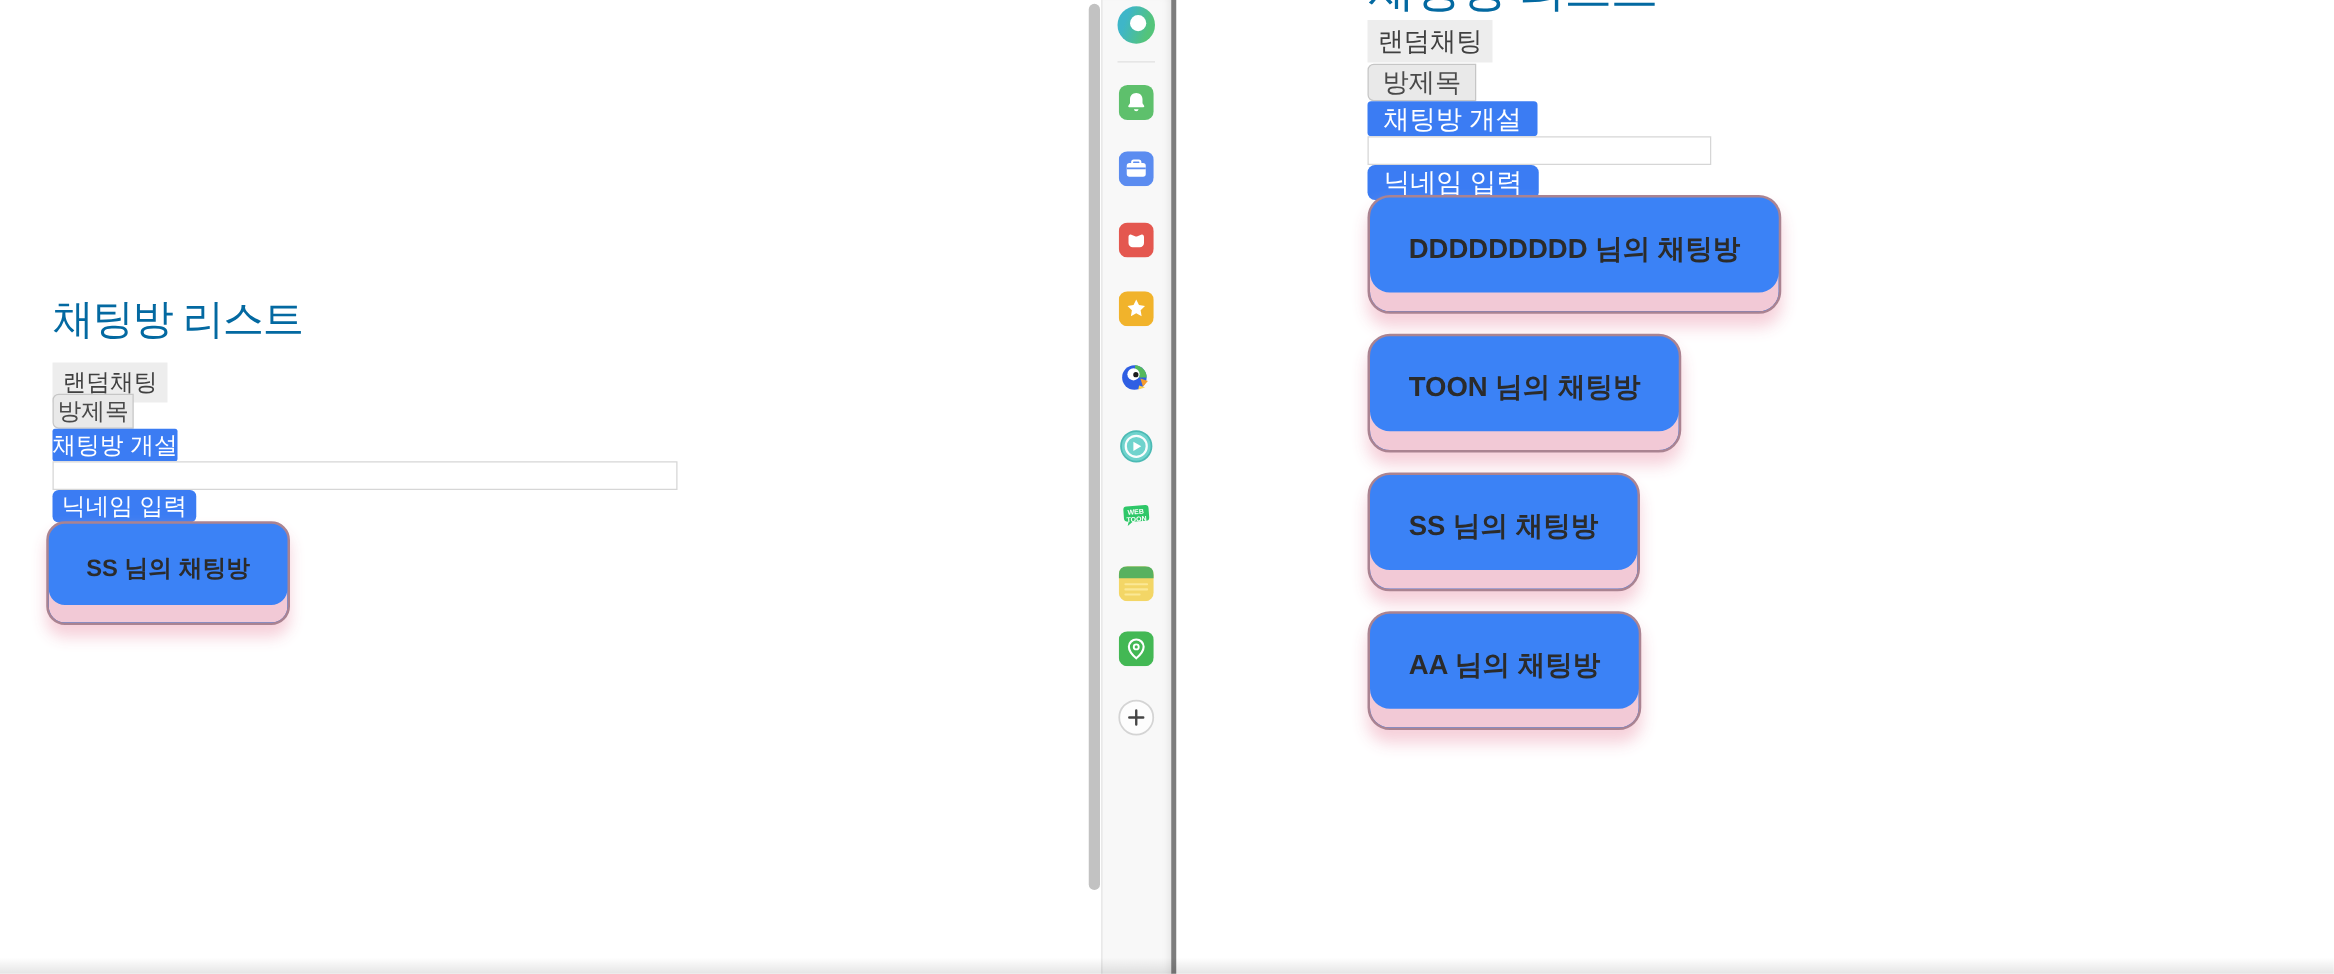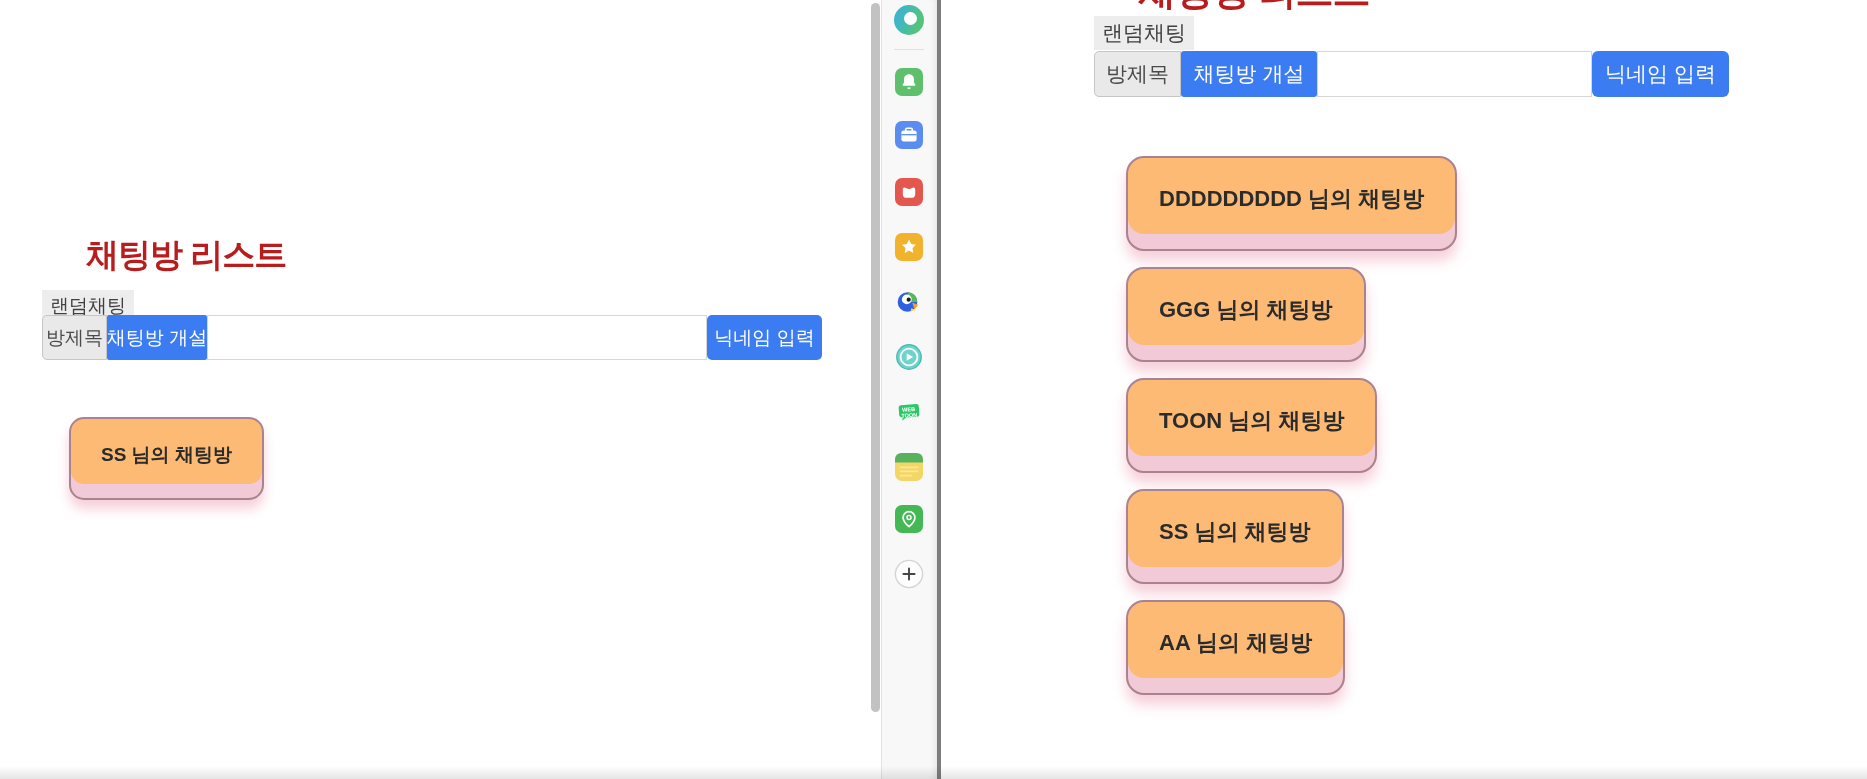--- a/index.html
+++ b/index.html
@@ -5,32 +5,32 @@
   html,body{margin:0;padding:0;}
   body{
     width:1867px;height:779px;overflow:hidden;background:#fff;position:relative;
     font-family:"Liberation Sans","DejaVu Sans",sans-serif;
     -webkit-font-smoothing:antialiased;
   }
   .window{position:absolute;top:0;height:779px;overflow:hidden;background:#fff;}
   #left-window{left:0;width:871px;}
   #right-window{left:941px;width:926px;}
 
-  .page-title{position:absolute;font-size:33px;font-weight:700;color:#b91c1c;letter-spacing:-1px;white-space:nowrap;margin-left:44px;}
+  .page-title{position:absolute;font-size:33px;font-weight:400;color:#0369a1;letter-spacing:-1px;white-space:nowrap;}
   #left-window .page-title{left:42px;top:233px;}
   #right-window .page-title{left:153px;top:-34px;font-size:38px;}
 
   .chip{
     position:absolute;display:inline-block;background:#ededed;color:#404040;
     padding:3px 8px;white-space:nowrap;
   }
   #left-window .chip{left:42px;top:290px;font-size:19px;}
   #right-window .chip{left:153px;top:16px;font-size:21px;}
 
-  .form-row{position:absolute;display:flex;align-items:stretch;}
+  .form-row{position:absolute;display:flex;align-items:stretch;flex-direction:column;}
   #left-window .form-row{left:42px;top:315px;height:45px;}
   #right-window .form-row{left:153px;top:51px;height:46px;}
 
   .field-label{
     background:#e9e9e9;border:1px solid #c6c6c6;color:#4a4a4a;
     display:flex;align-items:center;justify-content:center;
     border-radius:5px 0 0 5px;box-sizing:border-box;white-space:nowrap;
   }
   .btn-blue{
     background:#3b7cf3;color:#fff;border:none;display:flex;align-items:center;justify-content:center;
@@ -48,24 +48,23 @@
   #right-window .btn-create{width:136px;font-size:21px;border-radius:3px;}
   #right-window .text-input{width:275px;}
   #right-window .btn-nick{width:137px;font-size:21px;border-radius:6px;}
 
   .room-list{position:absolute;}
   #left-window .room-list{left:37px;top:417px;}
   #right-window .room-list{left:153px;top:156px;display:flex;flex-direction:column;align-items:flex-start;}
 
   .room-btn{
     display:inline-flex;align-items:center;justify-content:center;
-    background:#fdba74;border:2px solid #aa8391;color:#2b2b2b;font-weight:700;
+    background:#3b82f6;border:2px solid #aa8391;color:#2b2b2b;font-weight:700;
     cursor:pointer;white-space:nowrap;
     font-family:"Liberation Sans","DejaVu Sans",sans-serif;
-    margin-left:32px;
   }
   #left-window .room-btn{
     height:83px;padding:0 30px 7px 30px;font-size:19px;border-radius:15px;
     box-shadow:inset 0 -14px 0 #f2c9d6, 0 9px 12px rgba(246,205,216,.95);
   }
   #right-window .room-btn{
     height:95px;padding:0 31px 9px 31px;font-size:22px;border-radius:18px;
     box-shadow:inset 0 -15px 0 #f2c9d6, 0 10px 13px rgba(246,205,216,.95);
     margin-bottom:16px;
   }
@@ -197,21 +196,20 @@
   <div class="form-row">
     <div class="field-label">방제목</div>
     <button class="btn-blue btn-create">채팅방 개설</button>
     <input class="text-input" type="text" value="" style="">
     <button class="btn-blue btn-nick">닉네임 입력</button>
   </div>
   <div class="room-list">
 
       <button class="room-btn">DDDDDDDDD 님의 채팅방</button>
 
-      <button class="room-btn">GGG 님의 채팅방</button>
 
 
       <button class="room-btn">TOON 님의 채팅방</button>
 
       <button class="room-btn">SS 님의 채팅방</button>
 
       <button class="room-btn">AA 님의 채팅방</button>
     </div>
 </div>
 

